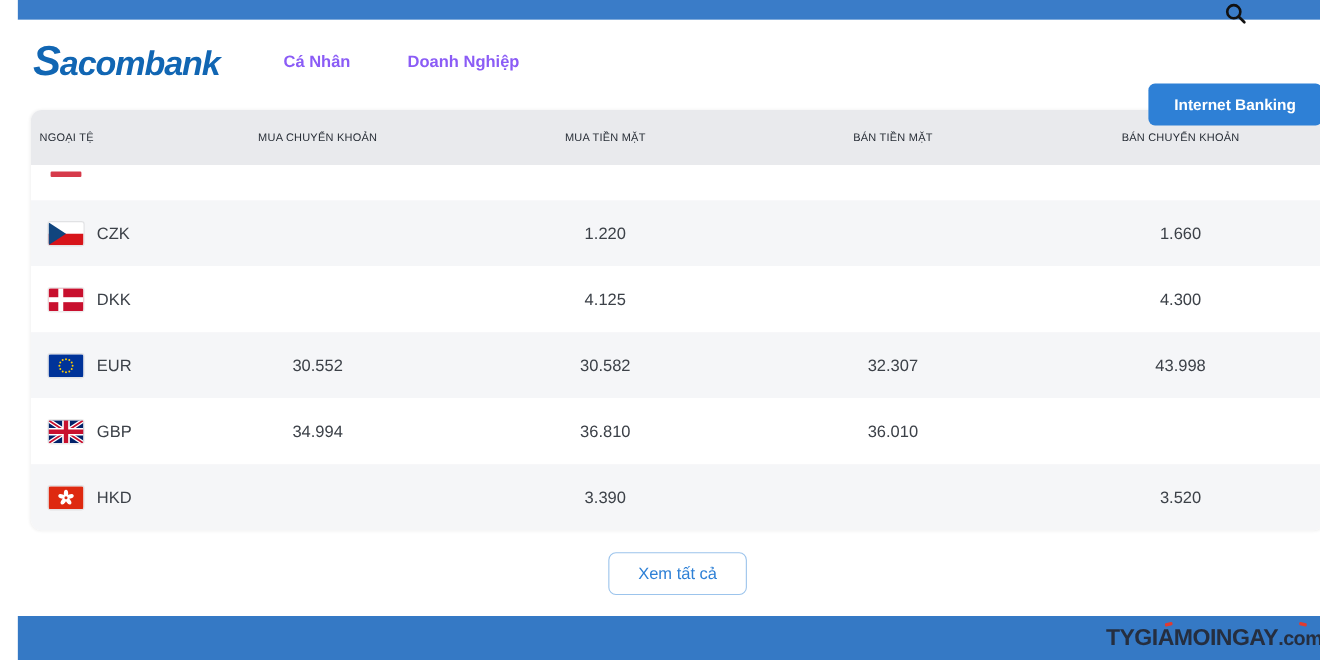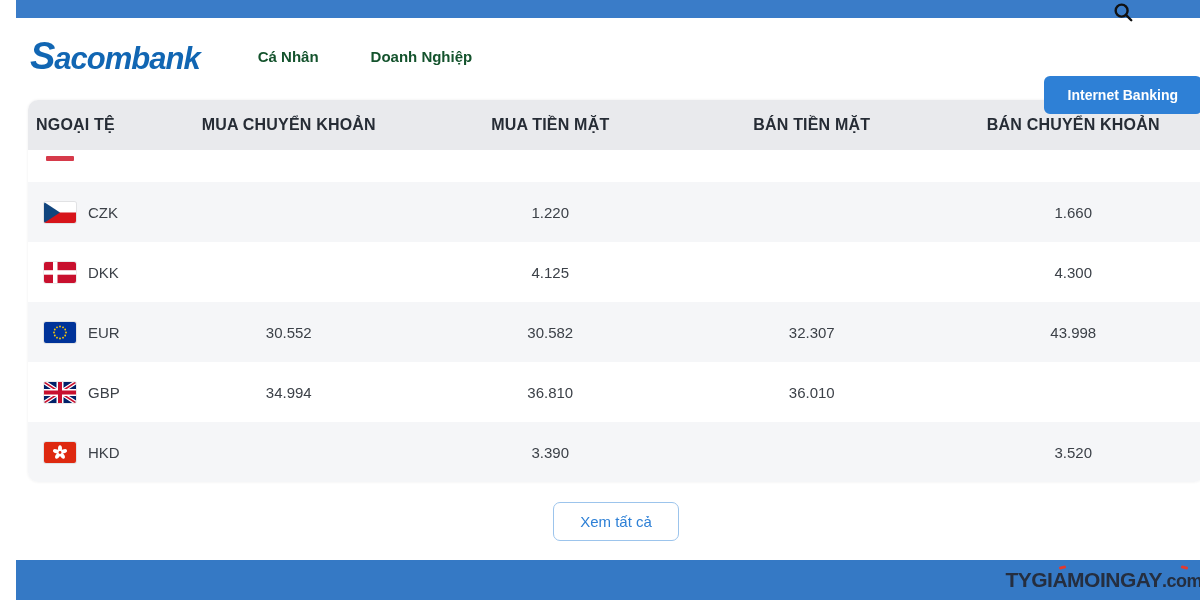--- a/index.html
+++ b/index.html
@@ -4,29 +4,29 @@
 <style>
   html,body{margin:0;padding:0;background:#fff;font-family:"Liberation Sans",sans-serif;}
   .page{position:relative;width:1200px;height:600px;overflow:hidden;background:#fff;margin-left:16px;}
 
   .topbar{height:18px;background:#3a7cc8;}
 
   .header{height:77px;display:flex;align-items:center;padding:0 14px;background:#fff;}
   .logo{font-size:31px;font-weight:bold;font-style:italic;color:#1166b3;letter-spacing:-1px;}
   .logo .big{font-size:38px;}
   .nav{display:flex;margin-left:58px;gap:52px;}
-  .nav-item{font-size:15px;font-weight:700;color:#14532d;cursor:pointer;}
+  .nav-item{font-size:15px;font-weight:700;color:#8b5cf6;cursor:pointer;}
   .header-right{margin-left:auto;display:flex;align-items:center;gap:52px;flex-direction:column;}
   .search-btn{width:24px;height:24px;cursor:pointer;display:flex;align-items:center;justify-content:center;}
   .ib-btn{background:#2e80d6;color:#fff;font-size:14px;font-weight:700;border:none;border-radius:6px;padding:11px 24px;cursor:pointer;font-family:"Liberation Sans",sans-serif;}
 
   .table-card{margin:5px 12px 0 12px;border-radius:10px;overflow:hidden;box-shadow:0 0 3px rgba(0,0,0,0.07);}
   .grid-row{display:grid;grid-template-columns:130px repeat(4,1fr);align-items:center;}
   .thead{background:#e9eaed;height:50px;}
-  .th{font-size:16px;font-weight:700;color:#262c35;letter-spacing:.2px;text-align:center;}
+  .th{font-size:10px;font-weight:400;color:#262c35;letter-spacing:.2px;text-align:center;}
   .th.first{text-align:left;padding-left:8px;}
   .partial-row{height:32px;background:#fff;position:relative;}
   .partial-flag{position:absolute;left:18px;top:6px;width:28px;height:5px;background:#d63a4a;border-radius:1px;}
   .row{height:60px;}
   .row.gray{background:#f5f6f8;}
   .row.white{background:#fff;}
   .cell{font-size:15px;color:#3c4148;text-align:center;}
   .cell.currency{display:flex;align-items:center;text-align:left;padding-left:16px;gap:12px;}
   .flag{width:32px;height:21px;border-radius:2px;overflow:hidden;box-shadow:0 0 0 1px rgba(0,0,0,0.08);display:block;flex:0 0 auto;}
   .flag svg{display:block;}

